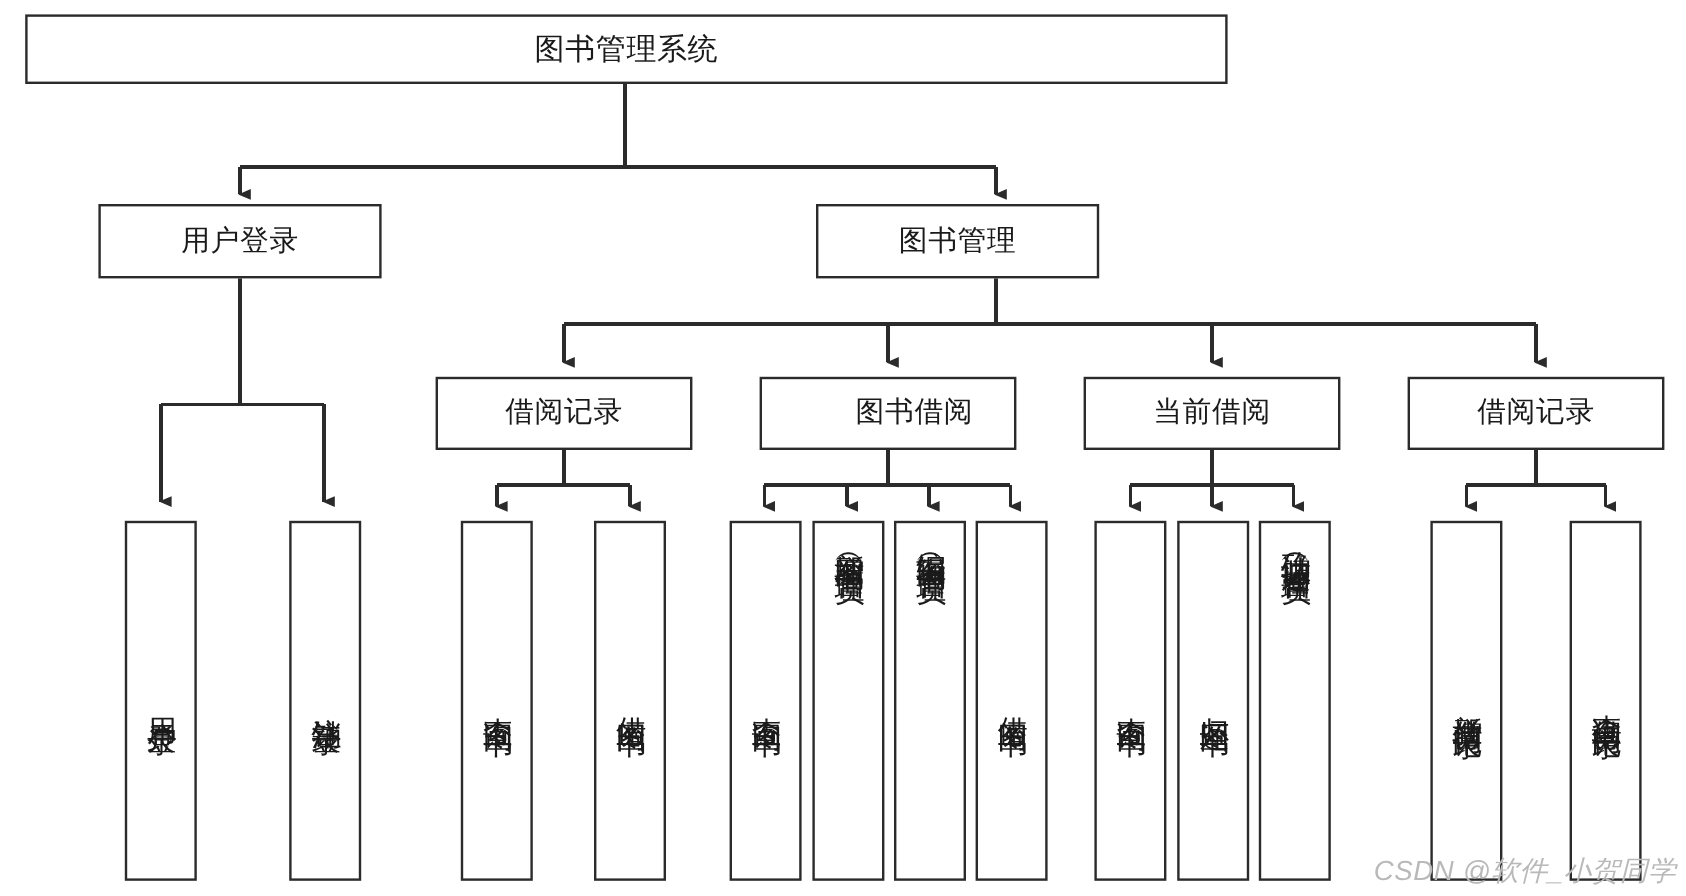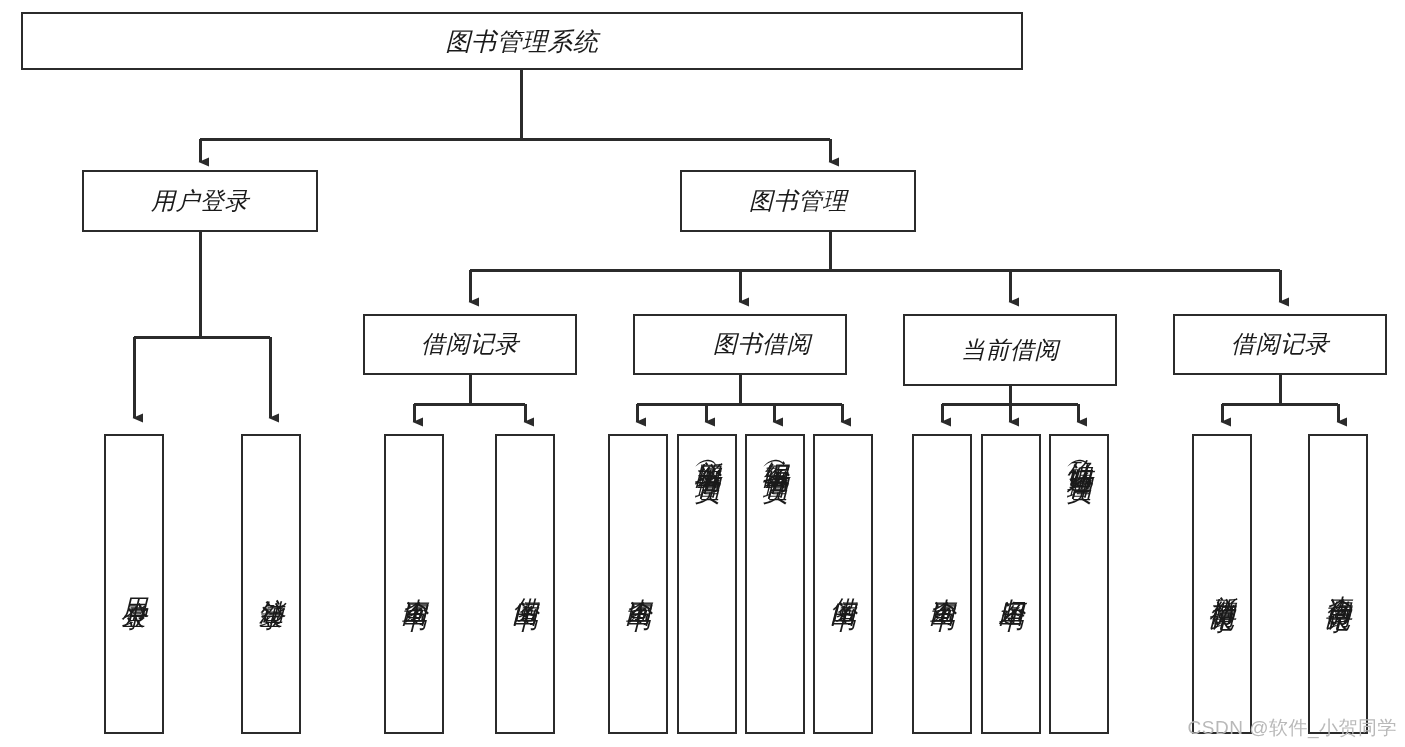--- a/index.html
+++ b/index.html
@@ -32,21 +32,20 @@
     background: #ffffff;
     display: flex;
     align-items: center;
     justify-content: center;
     color: #1a1a1a;
     text-align: center;
   }
   .node .label {
     line-height: 1.04;
     letter-spacing: 0.5px;
-    font-style: italic;
   }
   
   .node.horiz .label {
     writing-mode: horizontal-tb;
     font-size: 24px;
   }
   .node.root .label {
     font-size: 25px;
   }
   
@@ -65,24 +64,25 @@
   }
   
   .node.vert.mid {
     align-items: center;
     padding-top: 0;
   }
   .watermark {
     position: absolute;
     right: 8px;
     bottom: 6px;
-    font-size: 19px;
+    font-size: 23px;
     color: #b9b9b9;
     white-space: nowrap;
     letter-spacing: 0.5px;
+    font-style: italic;
   }
 </style>
 </head>
 <body>
 
 <div id="canvas">
 
   <svg class="edges" viewBox="0 0 1405 747" xmlns="http://www.w3.org/2000/svg">
     <defs>
       <marker id="arrow" markerWidth="11" markerHeight="11" refX="5" refY="9" orient="auto" markerUnits="userSpaceOnUse">
@@ -146,21 +146,21 @@
   </div>
 
   <div class="node horiz" style="left:363px; top:314px; width:214px; height:61px;">
     <span class="label">借阅记录</span>
   </div>
 
   <div class="node horiz" style="left:633px; top:314px; width:214px; height:61px;padding-left:44px;">
     <span class="label">图书借阅</span>
   </div>
 
-  <div class="node horiz" style="left:903px; top:314px; width:214px; height:72px;">
+  <div class="node horiz" style="left:903px; top:314px; width:214px; height:61px;">
     <span class="label">当前借阅</span>
   </div>
 
   <div class="node horiz" style="left:1173px; top:314px; width:214px; height:61px;">
     <span class="label">借阅记录</span>
   </div>
 
   <div class="node vert mid" style="left:104px; top:434px; width:60px; height:300px;">
     <span class="label">用户登录</span>
   </div>

